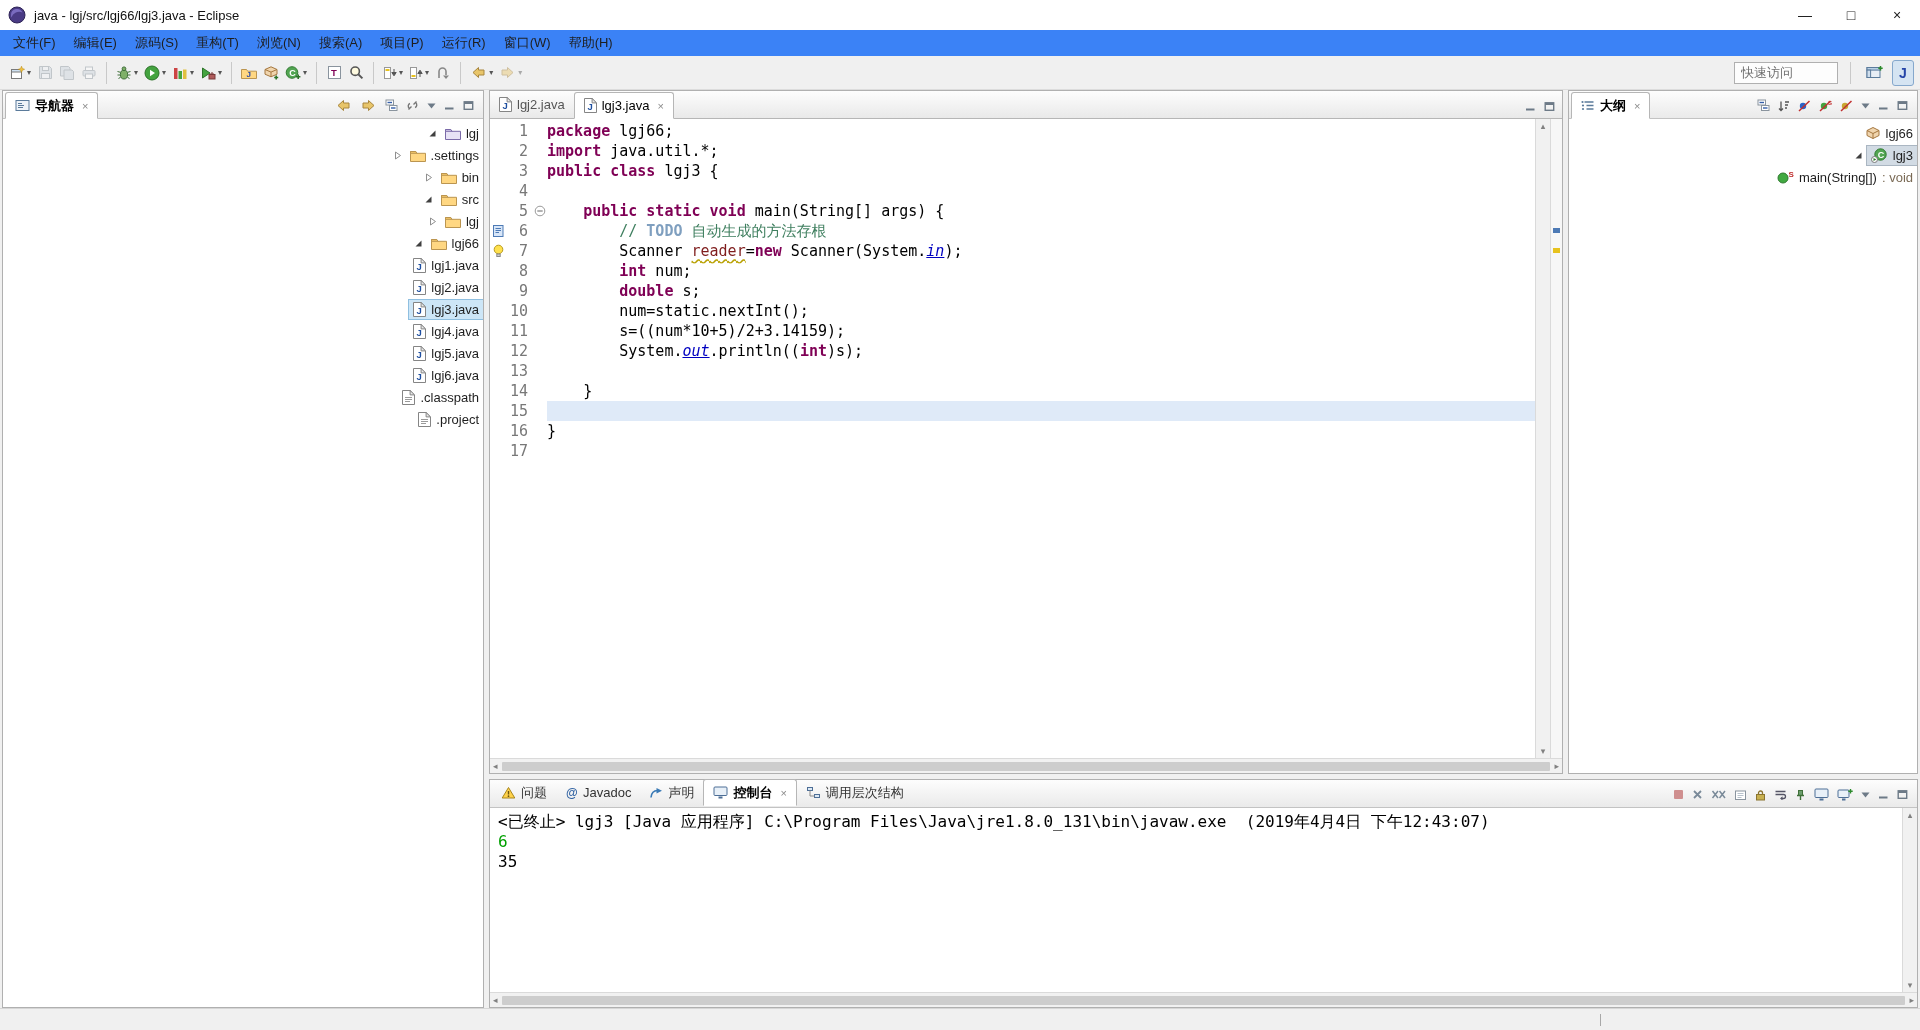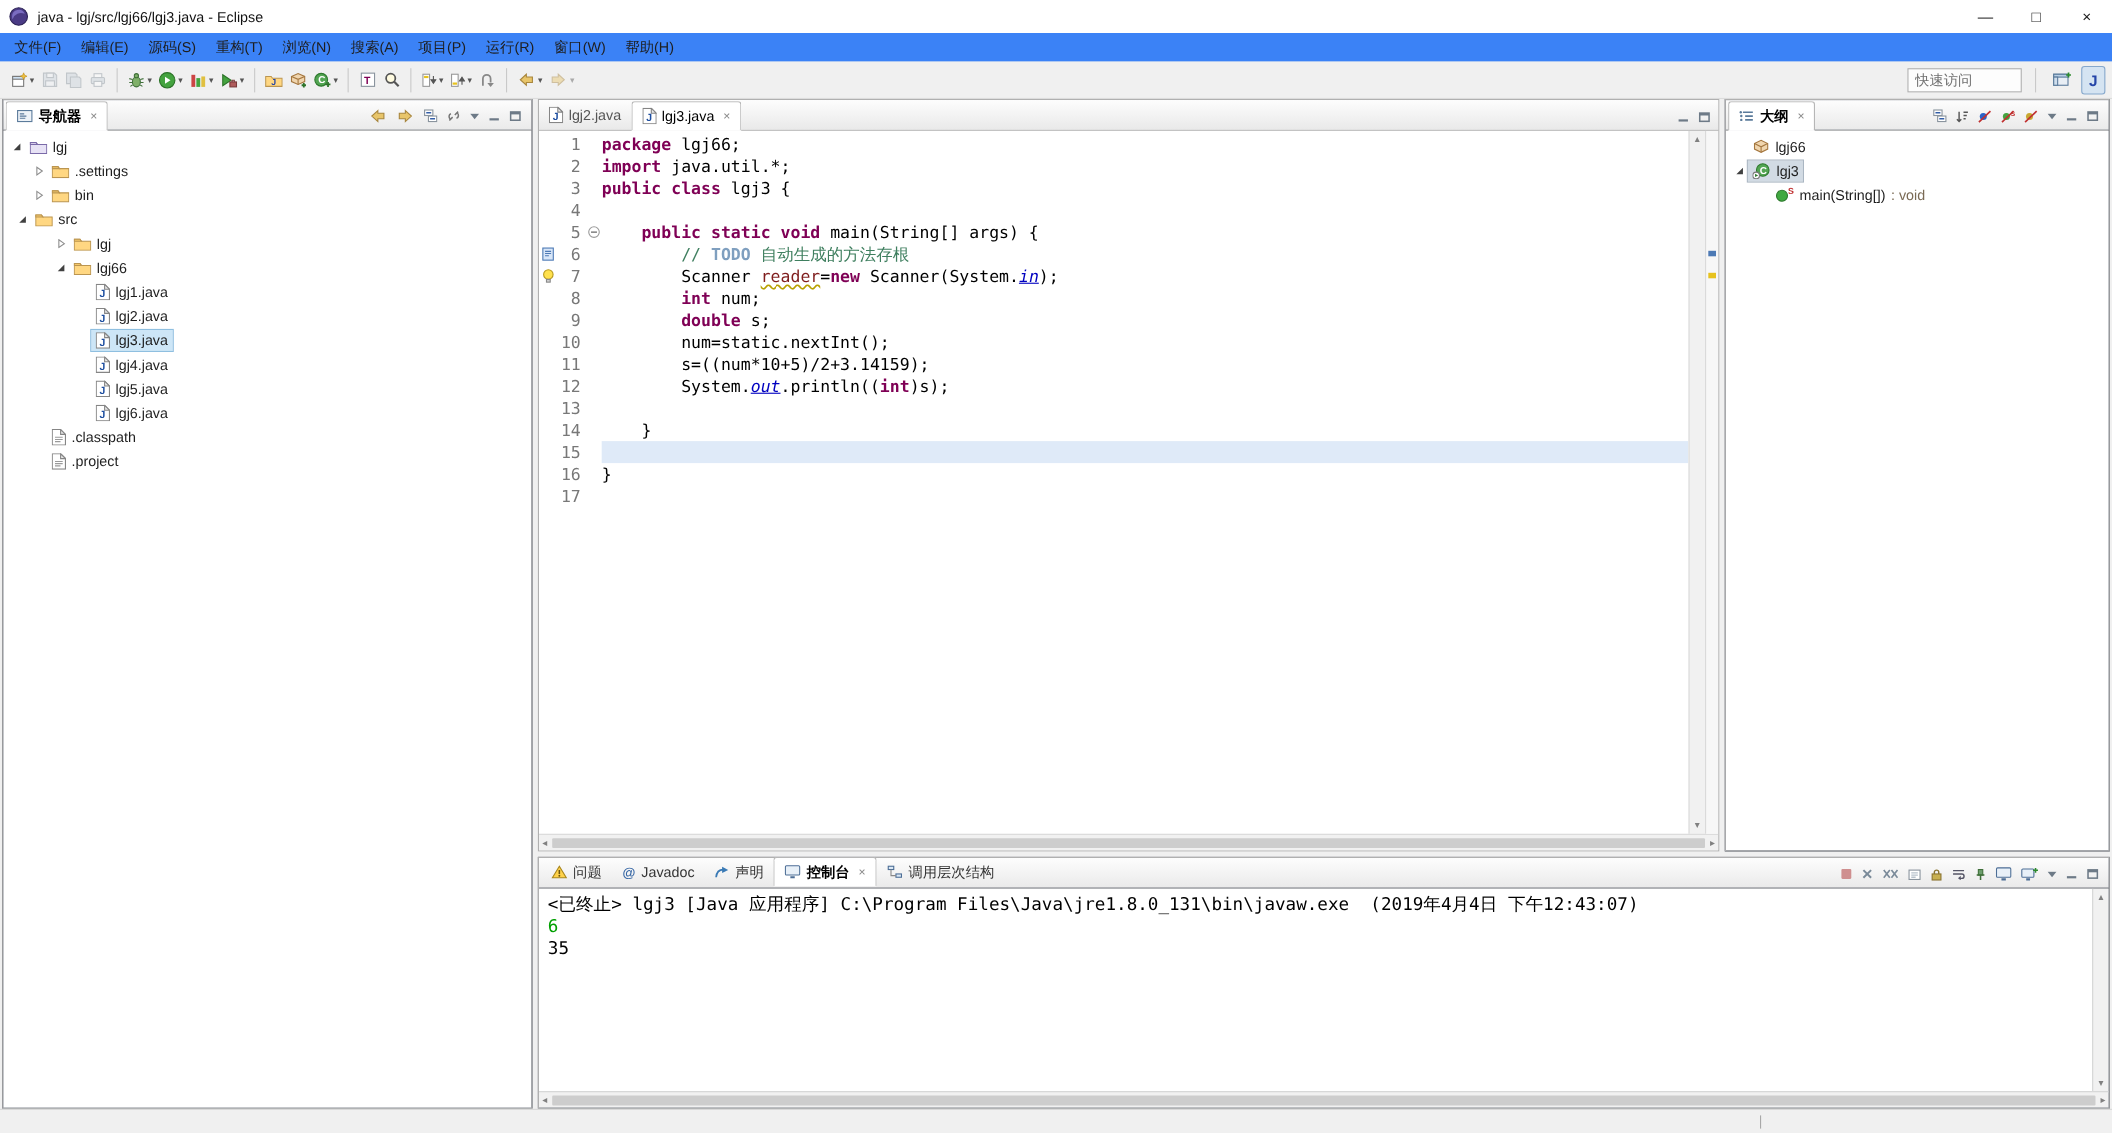--- a/index.html
+++ b/index.html
@@ -26,21 +26,21 @@
   .dd { font-size:8px; color:#555; margin-left:2px; }
   .tsep { width:1px; height:22px; background:#c9c9c9; margin:0 6px; }
   .tb-right { margin-left:auto; display:flex; align-items:center; gap:6px; }
   .quick-access { width:104px; height:22px; border:1px solid #b0b0b0; background:#fdfdfd;
     font:13px "Liberation Sans","DejaVu Sans",sans-serif; color:#666; padding:0 6px; }
   .quick-access::placeholder { color:#707070; opacity:1; }
   .jp { font-weight:bold; color:#2545a8; font-size:14px; }
 
   
   .main { display:flex; height:918px; padding:0 2px; }
-  .panel { border:1px solid #b0b0b0; background:#0f172a; display:flex; flex-direction:column; min-width:0; }
+  .panel { border:1px solid #b0b0b0; background:#ef4444; display:flex; flex-direction:column; min-width:0; }
   .navigator { width:482px; }
   .sash-v { width:5px; }
   .sash-h { height:5px; }
   .right-col { flex:1; display:flex; flex-direction:column; min-width:0; }
   .top-row { display:flex; height:684px; min-width:0; }
   .editor-stack { flex:1; display:flex; flex-direction:column; border:1px solid #b0b0b0; background:#fff; min-width:0; }
   .outline { width:350px; }
   .console { flex:1; }
 
   
@@ -55,21 +55,21 @@
 
   .editor-tabbar { height:28px; display:flex; align-items:flex-end; background:linear-gradient(#fdfdfd,#e9e9e9);
     border-bottom:1px solid #b6b6b6; flex:none; }
   .etabs { display:flex; align-items:flex-end; height:28px; }
   .etab { height:27px; display:flex; align-items:center; gap:5px; padding:0 9px; color:#555; white-space:nowrap; }
   .etab.active { background:#fff; border:1px solid #b6b6b6; border-bottom:1px solid #fff;
     border-radius:3px 3px 0 0; color:#000; margin-bottom:-1px; }
 
   
   .tree { flex:1; background:#fff; padding-top:3px; overflow:hidden; }
-  .tree-row { height:22px; display:flex; align-items:center; }
+  .tree-row { height:22px; display:flex; align-items:center;justify-content:flex-end; }
   .tw-arrow { width:16px; display:flex; justify-content:center; flex:none; }
   .tree-box { display:inline-flex; align-items:center; gap:5px; padding:2px 4px; }
   .tree-box.selected { background:#cde6f7; outline:1px solid #8fbfe0; }
   .outline .tree-box.selected { background:#d2dbe4; outline:1px solid #aab6c2; }
   .tree-label { font-size:13px; white-space:nowrap; }
   .tree-suffix { color:#7a6a55; }
 
   
   .editor-body { flex:1; display:flex; min-height:0; }
   .code-scroll { flex:1; overflow:hidden; background:#fff; }

